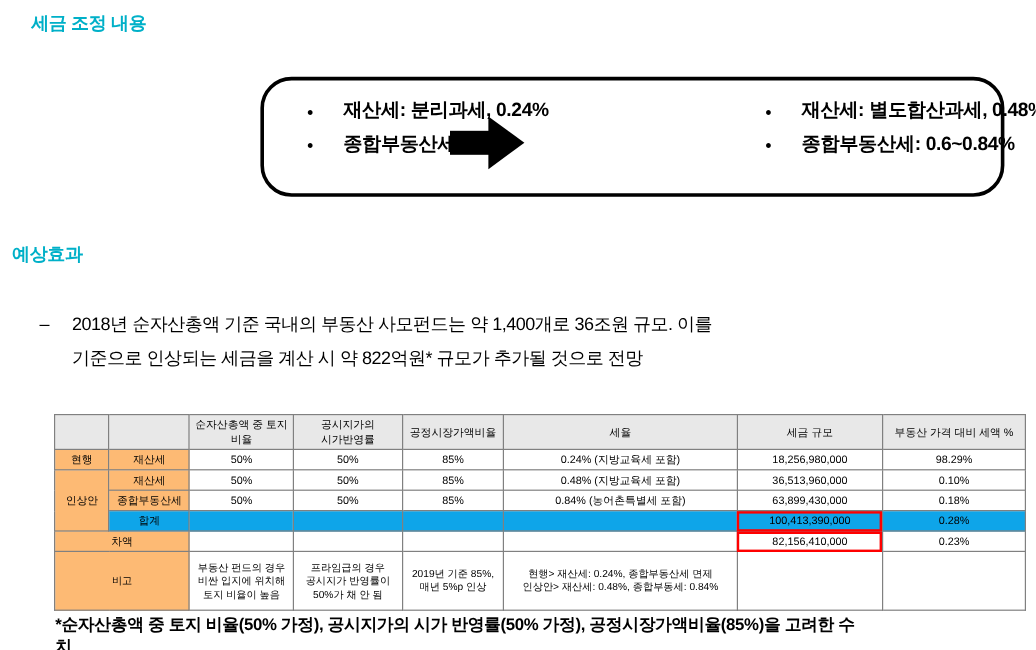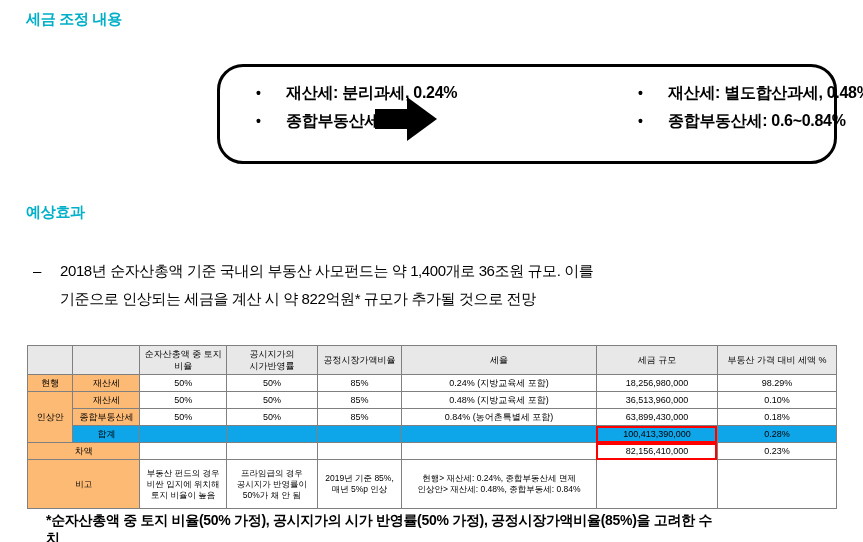--- a/index.html
+++ b/index.html
@@ -21,21 +21,21 @@
     height: 542px;
   }
   .section-title {
     position: absolute;
     font-size: 15px;
     font-weight: bold;
     color: #00b0c8;
     letter-spacing: -0.3px;
   }
   #title-tax { left: 26px; top: 10px; }
-  #title-effect { left: 26px; top: 203px; }
+  #title-effect { left: 10px; top: 203px; }
 
   
   .callout {
     position: absolute;
     left: 217px;
     top: 64px;
     width: 620px;
     height: 100px;
     border: 3px solid #000000;
     border-radius: 26px;
@@ -111,21 +111,21 @@
   .para .dash {
     position: absolute;
     left: -27px;
     top: 0;
     font-size: 15px;
   }
 
   
   table.data {
     position: absolute;
-    left: 27px;
+    left: 45px;
     top: 345px;
     width: 810px;
     border-collapse: collapse;
     font-size: 9px;
     table-layout: fixed;
   }
   table.data td, table.data th {
     border: 1px solid #808080;
     text-align: center;
     vertical-align: middle;

